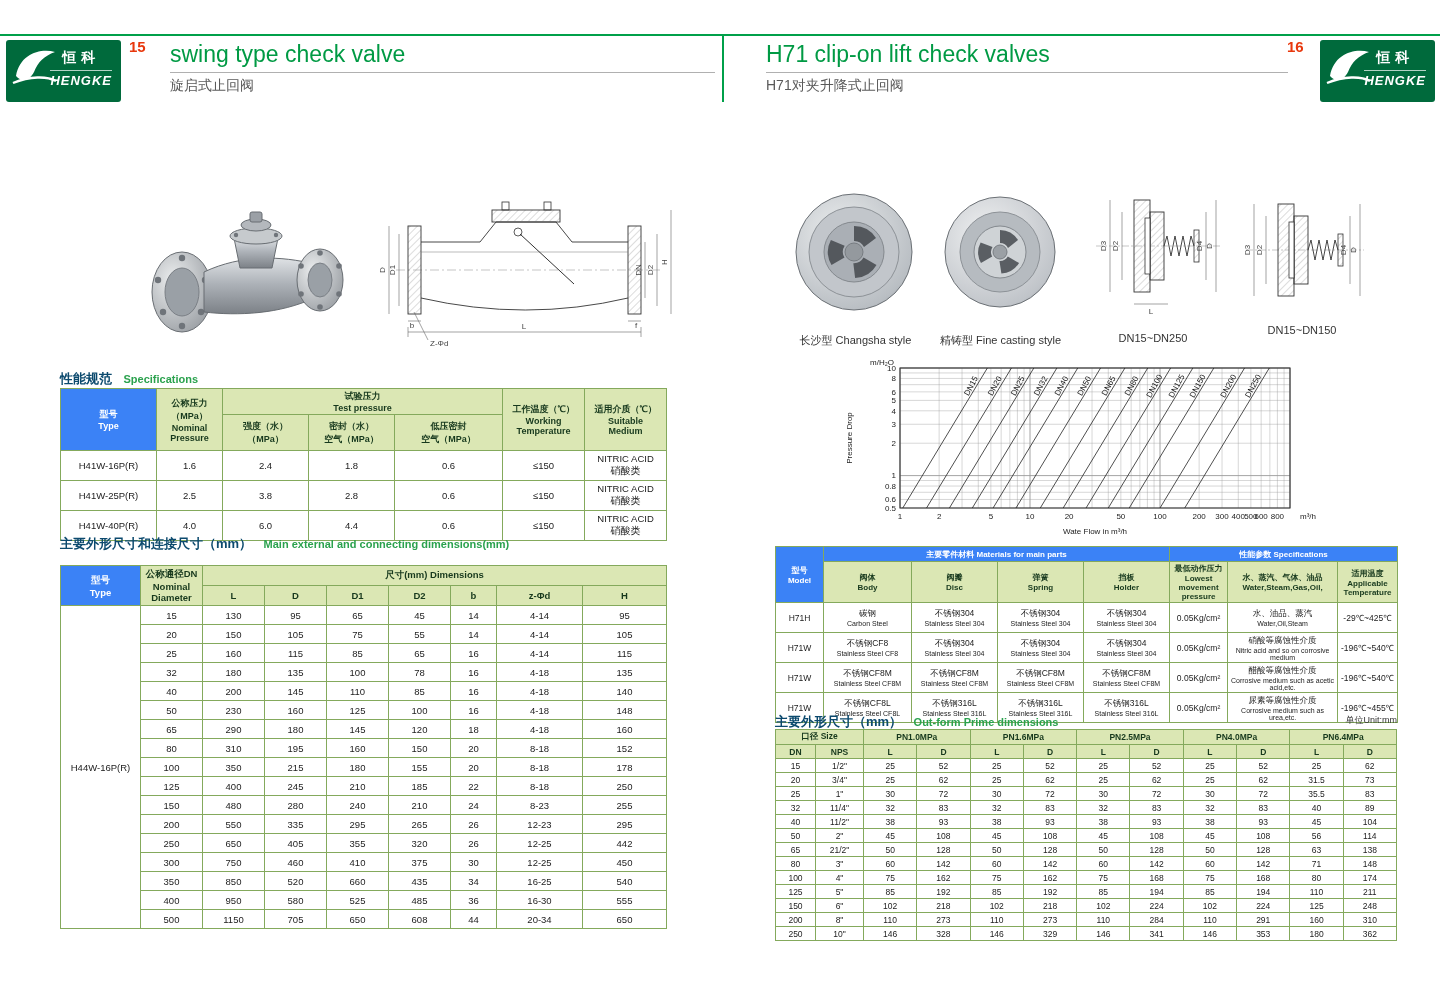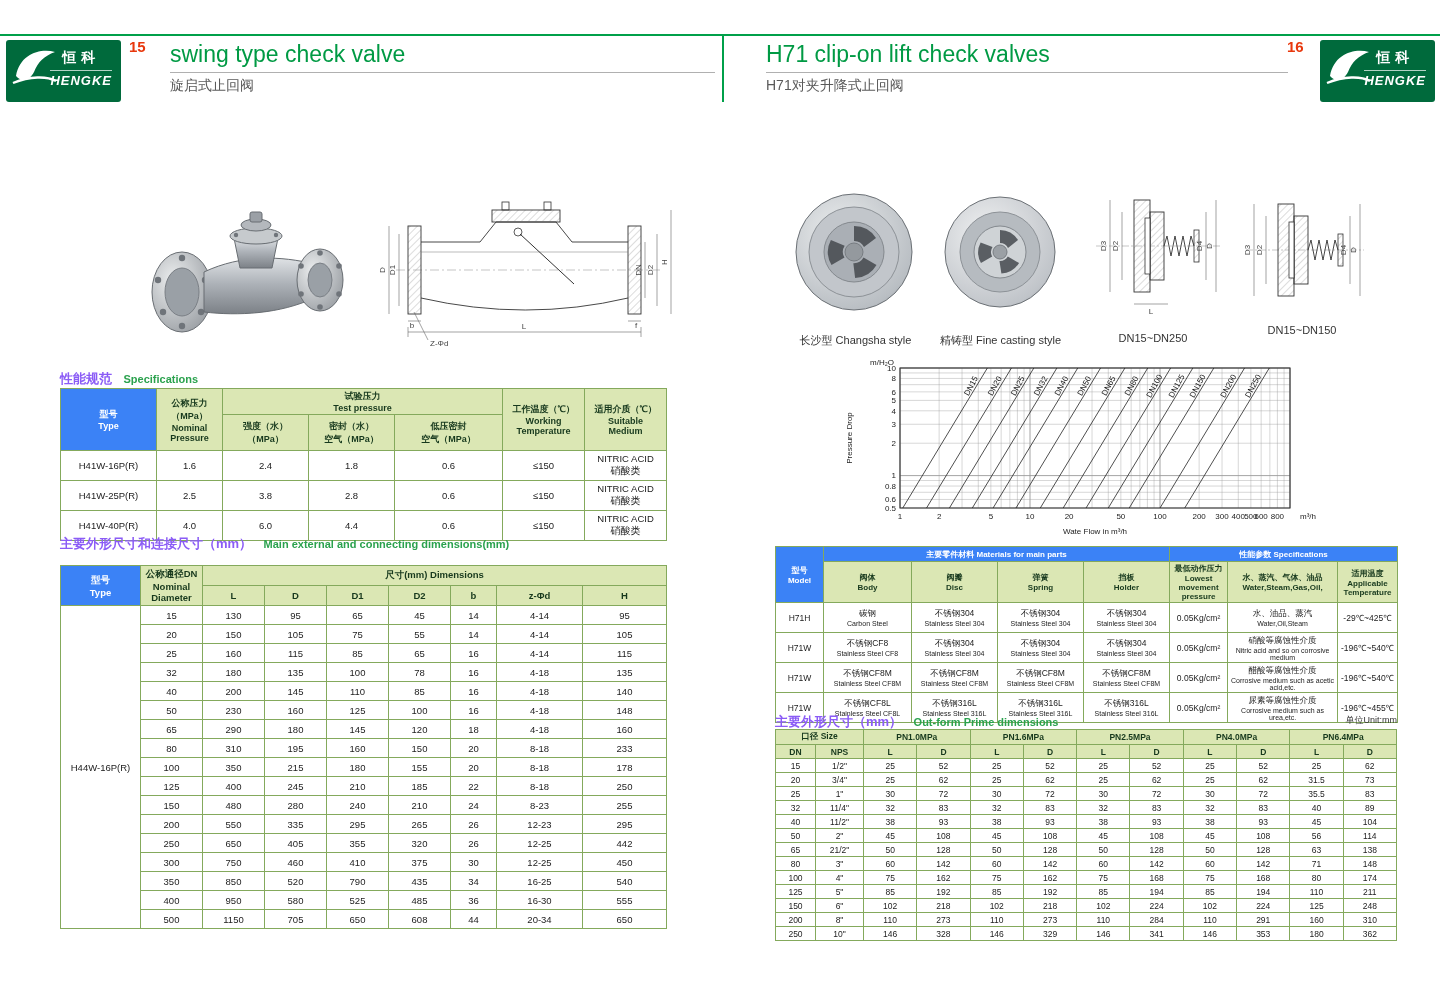--- a/index.html
+++ b/index.html
@@ -17,21 +17,21 @@
   .logo-text .zh{font-size:14px;font-weight:bold;color:#fff;letter-spacing:5px}
   .logo-text .en{font-size:13px;font-weight:bold;font-style:italic;color:#fff;border-top:1px solid rgba(255,255,255,.7);margin-top:3px;padding-top:2px;letter-spacing:1px}
   .pagenum{position:absolute;color:#e8380d;font-size:15px;font-weight:bold}
   .ptitle{position:absolute}
   .ptitle .en{font-size:23px;font-weight:normal;color:#009a44;line-height:1.05}
   .ptitle .sep{height:1px;background:#b0b0b0;margin:6px 0 4px}
   .ptitle .zh{font-size:14px;color:#5a5a5a}
 
   
   .sec-head{position:absolute;white-space:nowrap}
-  .sec-head .zh{font-size:13px;font-weight:bold;color:#8b5cf6}
+  .sec-head .zh{font-size:13px;font-weight:bold;color:#0c4a6e}
   .sec-head .en{font-size:11px;font-weight:bold;color:#2ba24e;margin-left:7px}
   .unit{position:absolute;font-size:9px;color:#333;text-align:right}
 
   
   table.tbl{position:absolute;border-collapse:collapse;table-layout:fixed;background:#fff}
   .tbl th,.tbl td{border:1px solid #84a95c;text-align:center;vertical-align:middle;padding:1px 2px}
   .tbl th{white-space:pre-line;font-weight:bold}
   .tbl th.dk{background:#3b82f6;color:#fff}
   .tbl th.lt{background:#dbe7b4;color:#17391d}
   .tbl td div.ln2{font-size:10px;color:#222}
@@ -546,21 +546,21 @@
           <td>
             <div>150</div>
           </td>
           <td>
             <div>20</div>
           </td>
           <td>
             <div>8-18</div>
           </td>
           <td>
-            <div>233</div>
+            <div>152</div>
           </td>
         </tr>
         <tr>
           <td>
             <div>100</div>
           </td>
           <td>
             <div>350</div>
           </td>
           <td>
@@ -716,21 +716,21 @@
           <td>
             <div>350</div>
           </td>
           <td>
             <div>850</div>
           </td>
           <td>
             <div>520</div>
           </td>
           <td>
-            <div>790</div>
+            <div>660</div>
           </td>
           <td>
             <div>435</div>
           </td>
           <td>
             <div>34</div>
           </td>
           <td>
             <div>16-25</div>
           </td>

